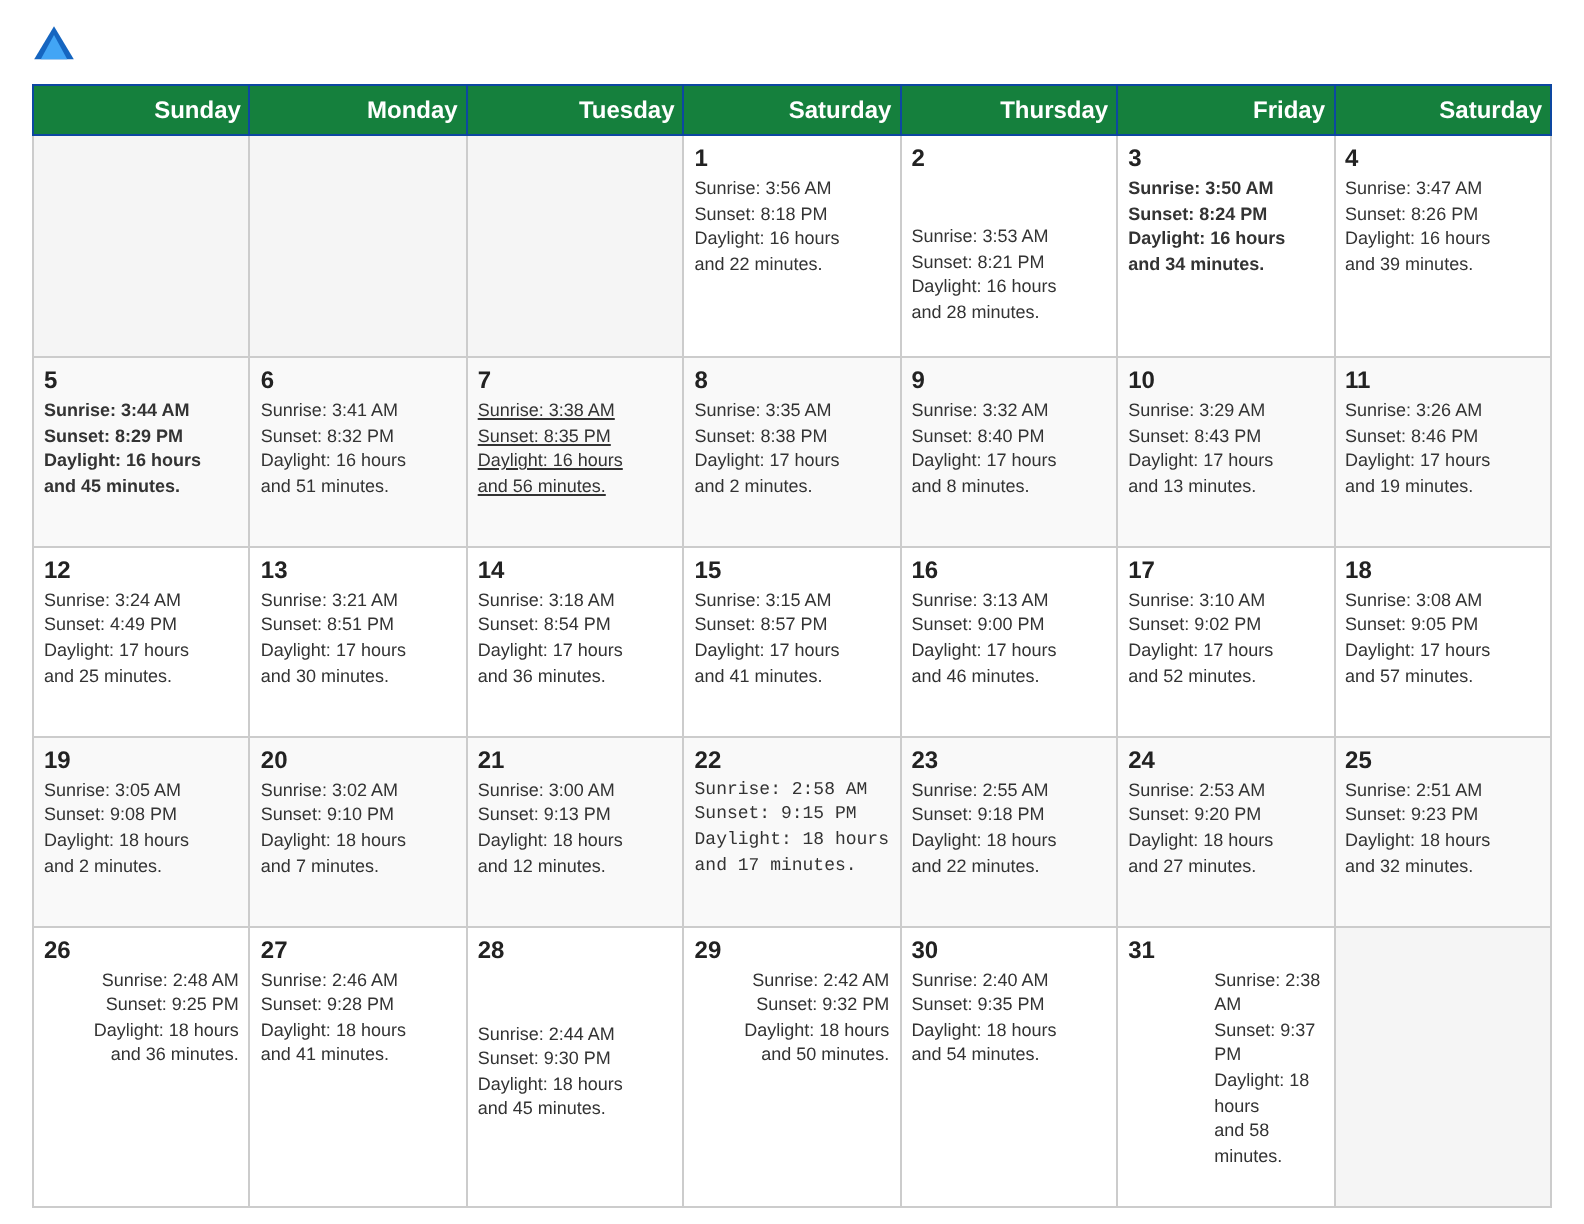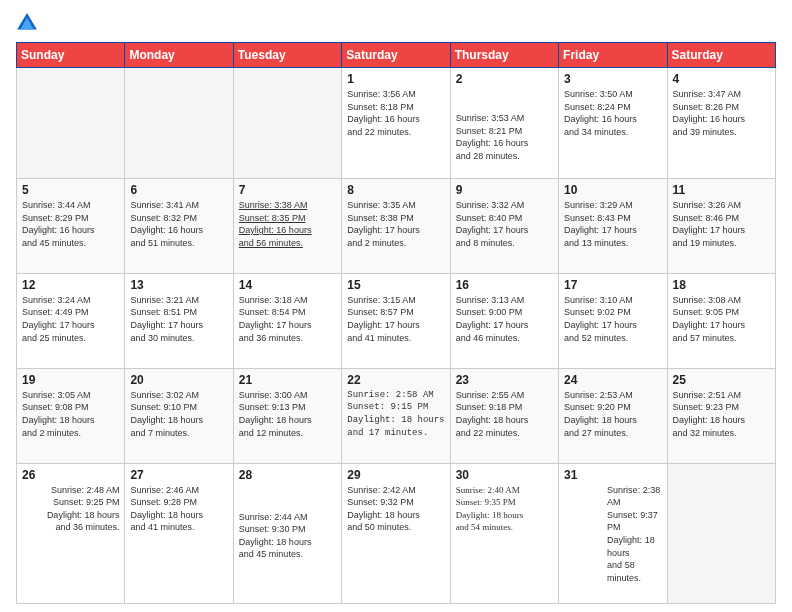--- a/index.html
+++ b/index.html
@@ -57,26 +57,26 @@
       font-size: 14px;
       color: #555;
     }
     .calendar {
       flex: 1;
       border-collapse: collapse;
       width: 100%;
       table-layout: fixed;
     }
     .calendar thead th {
-      background-color: #ef4444;
+      background-color: #15803d;
       color: #fff;
       font-size: 12px;
       font-weight: bold;
       padding: 5px 4px;
-      text-align: left;
+      text-align: right;
       border: 1px solid #0d47a1;
     }
     .calendar tbody td {
       vertical-align: top;
       padding: 4px 5px;
       border: 1px solid #ccc;
       font-size: 9.5px;
       color: #333;
       background: #fff;
       height: 85px;
@@ -148,37 +148,37 @@
           </td>
           <td>
             <span class="day-number">2</span>
             <div class="day-info" style="white-space: pre-line; margin-top: 26px;">Sunrise: 3:53 AM
 Sunset: 8:21 PM
 Daylight: 16 hours
 and 28 minutes.</div>
           </td>
           <td>
             <span class="day-number">3</span>
-            <div class="day-info" style="white-space: pre-line;">Sunrise: 3:50 AM
+            <div class="day-info" style="white-space: pre-line; font-weight: bold;">Sunrise: 3:50 AM
 Sunset: 8:24 PM
 Daylight: 16 hours
 and 34 minutes.</div>
           </td>
           <td>
             <span class="day-number">4</span>
             <div class="day-info" style="white-space: pre-line;">Sunrise: 3:47 AM
 Sunset: 8:26 PM
 Daylight: 16 hours
 and 39 minutes.</div>
           </td>
         </tr>
         <tr>
           <td>
             <span class="day-number">5</span>
-            <div class="day-info" style="white-space: pre-line;">Sunrise: 3:44 AM
+            <div class="day-info" style="white-space: pre-line; font-weight: bold;">Sunrise: 3:44 AM
 Sunset: 8:29 PM
 Daylight: 16 hours
 and 45 minutes.</div>
           </td>
           <td>
             <span class="day-number">6</span>
             <div class="day-info" style="white-space: pre-line;">Sunrise: 3:41 AM
 Sunset: 8:32 PM
 Daylight: 16 hours
 and 51 minutes.</div>
@@ -338,28 +338,28 @@
           </td>
           <td>
             <span class="day-number">28</span>
             <div class="day-info" style="white-space: pre-line; margin-top: 29px;">Sunrise: 2:44 AM
 Sunset: 9:30 PM
 Daylight: 18 hours
 and 45 minutes.</div>
           </td>
           <td>
             <span class="day-number">29</span>
-            <div class="day-info" style="white-space: pre-line;">Sunrise: 2:42 AM
+            <div class="day-info" style="white-space: pre-line; text-align: right;">Sunrise: 2:42 AM
 Sunset: 9:32 PM
 Daylight: 18 hours
 and 50 minutes.</div>
           </td>
           <td>
             <span class="day-number">30</span>
-            <div class="day-info" style="white-space: pre-line; font-family: Liberation Serif, serif;">Sunrise: 2:40 AM
+            <div class="day-info" style="white-space: pre-line;">Sunrise: 2:40 AM
 Sunset: 9:35 PM
 Daylight: 18 hours
 and 54 minutes.</div>
           </td>
           <td>
             <span class="day-number">31</span>
             <div class="day-info" style="white-space: pre-line; margin-left: 43px;">Sunrise: 2:38 AM
 Sunset: 9:37 PM
 Daylight: 18 hours
 and 58 minutes.</div>

